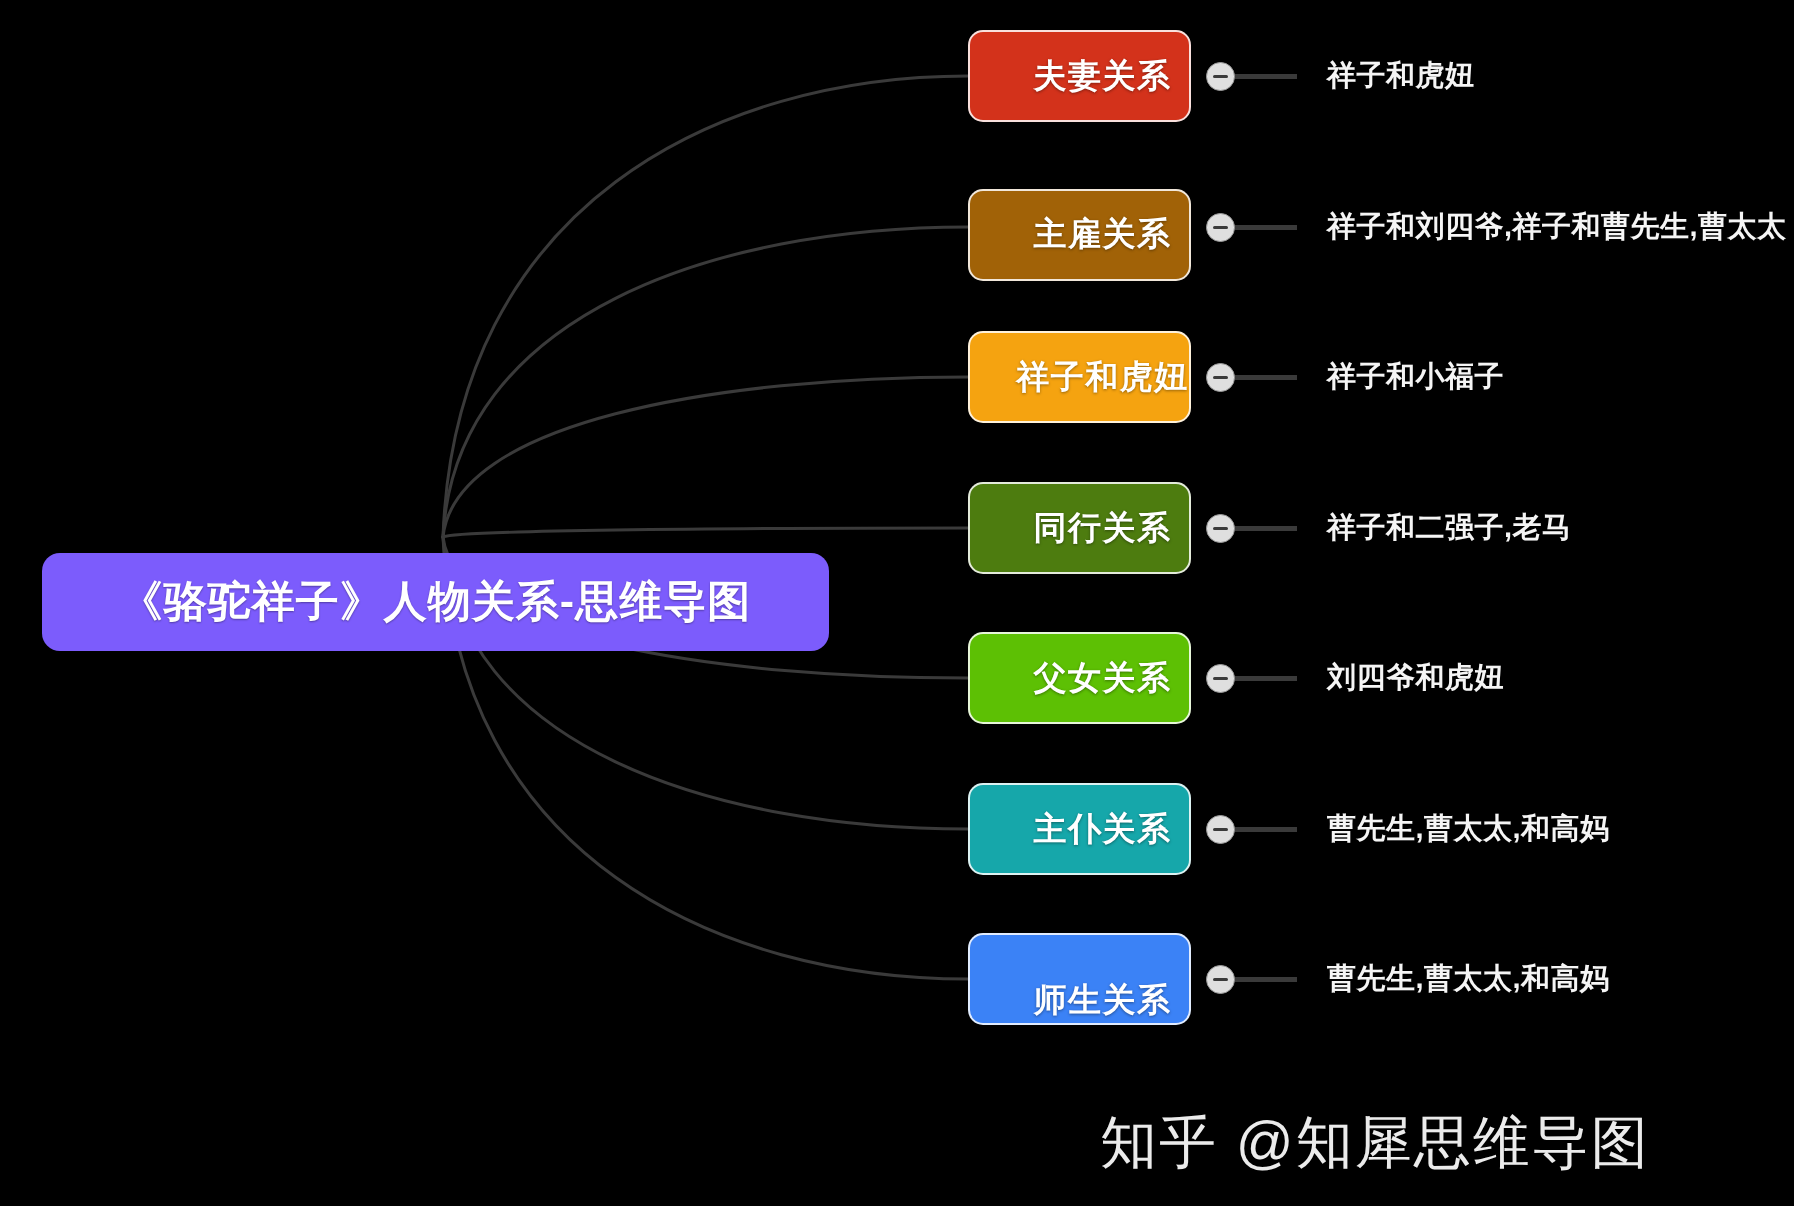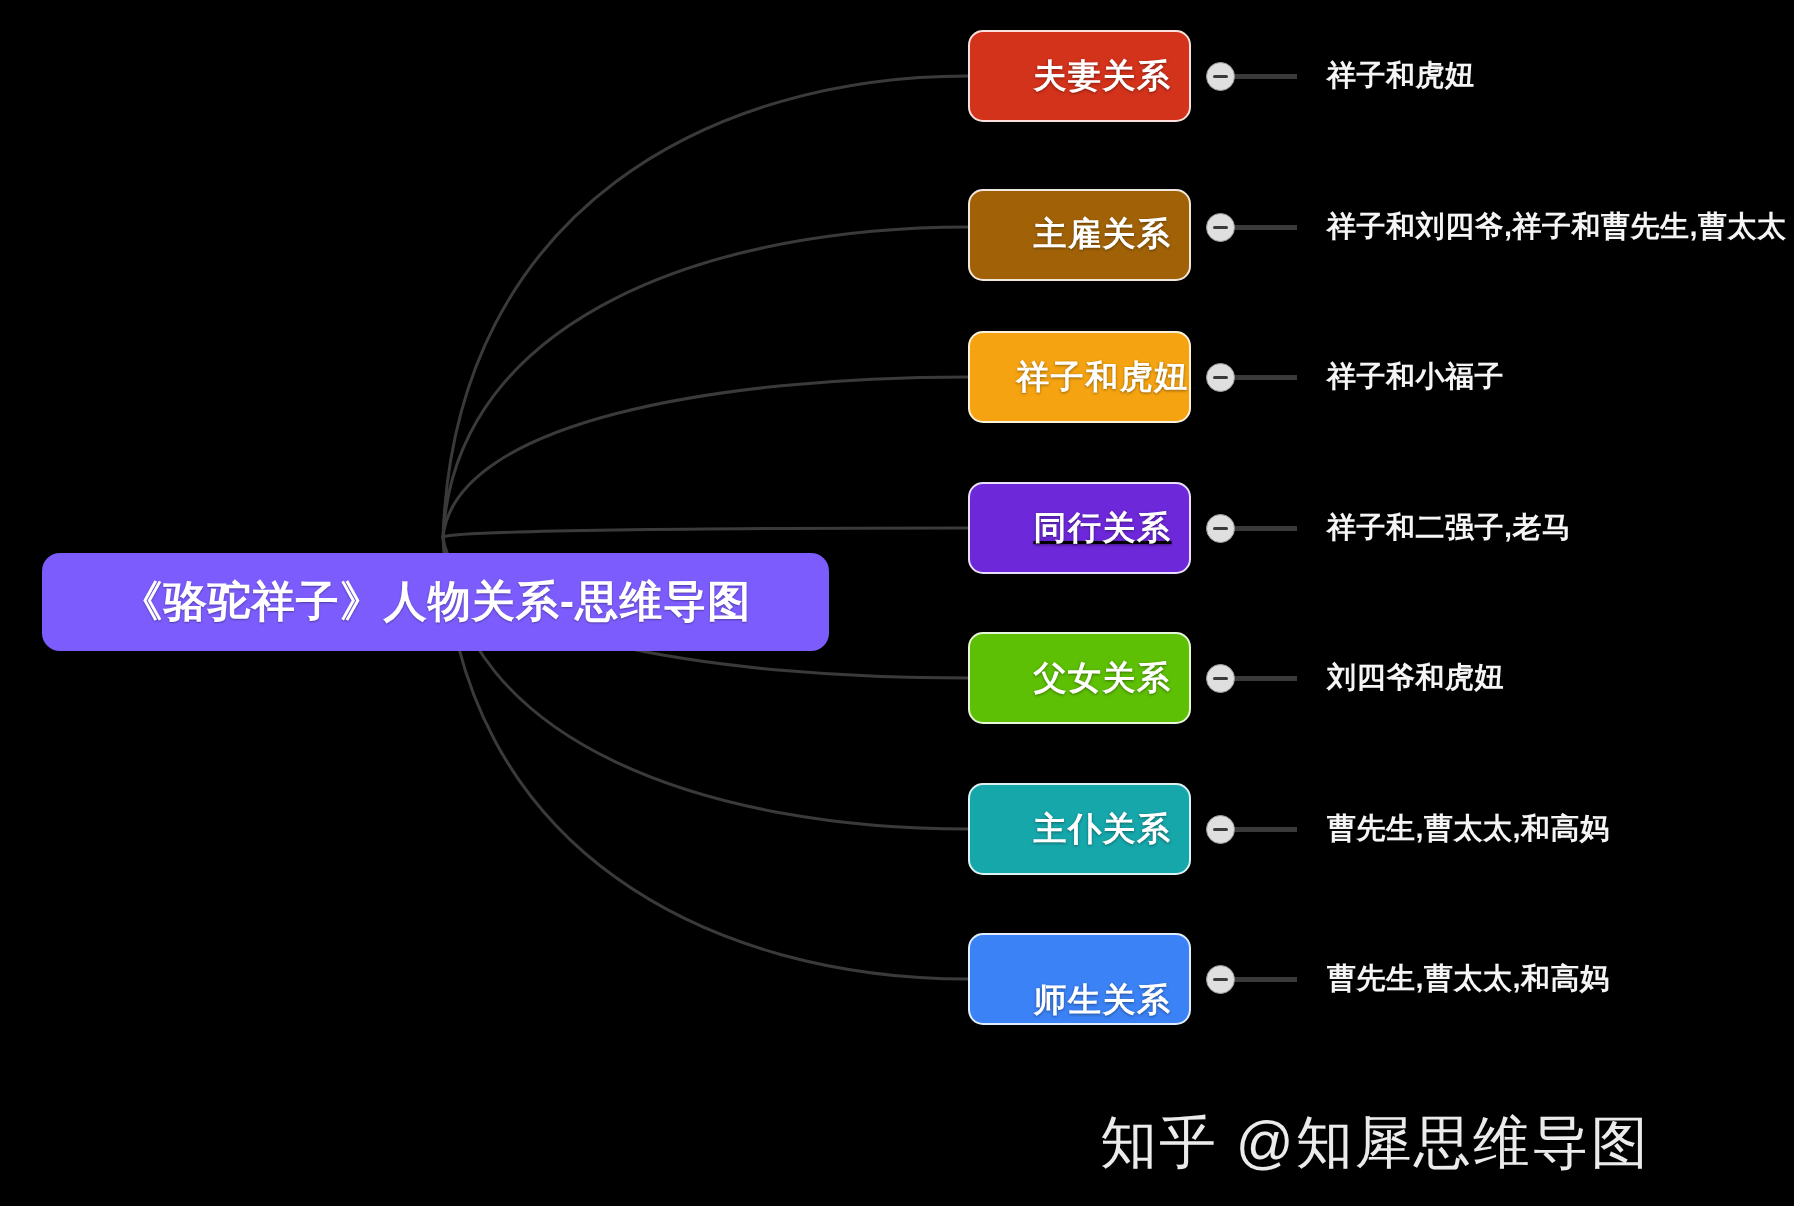--- a/index.html
+++ b/index.html
@@ -144,21 +144,21 @@
       </div>
       <div class="branch-row" style="top: 331px;">
         <div class="branch-chip" style="background: rgb(245, 163, 16);">
           <span class="branch-chip-label">祥子和虎妞</span>
         </div>
         <div class="collapse-btn"></div>
         <div class="leaf-connector"></div>
         <span class="leaf-label">祥子和小福子</span>
       </div>
       <div class="branch-row" style="top: 482px;">
-        <div class="branch-chip" style="background: #6d28d9; text-decoration: underline;">
+        <div class="branch-chip" style="background: #4d7c0f;">
           <span class="branch-chip-label">同行关系</span>
         </div>
         <div class="collapse-btn"></div>
         <div class="leaf-connector"></div>
         <span class="leaf-label">祥子和二强子,老马</span>
       </div>
       <div class="branch-row" style="top: 632px;">
         <div class="branch-chip" style="background: rgb(93, 192, 4);">
           <span class="branch-chip-label">父女关系</span>
         </div>

